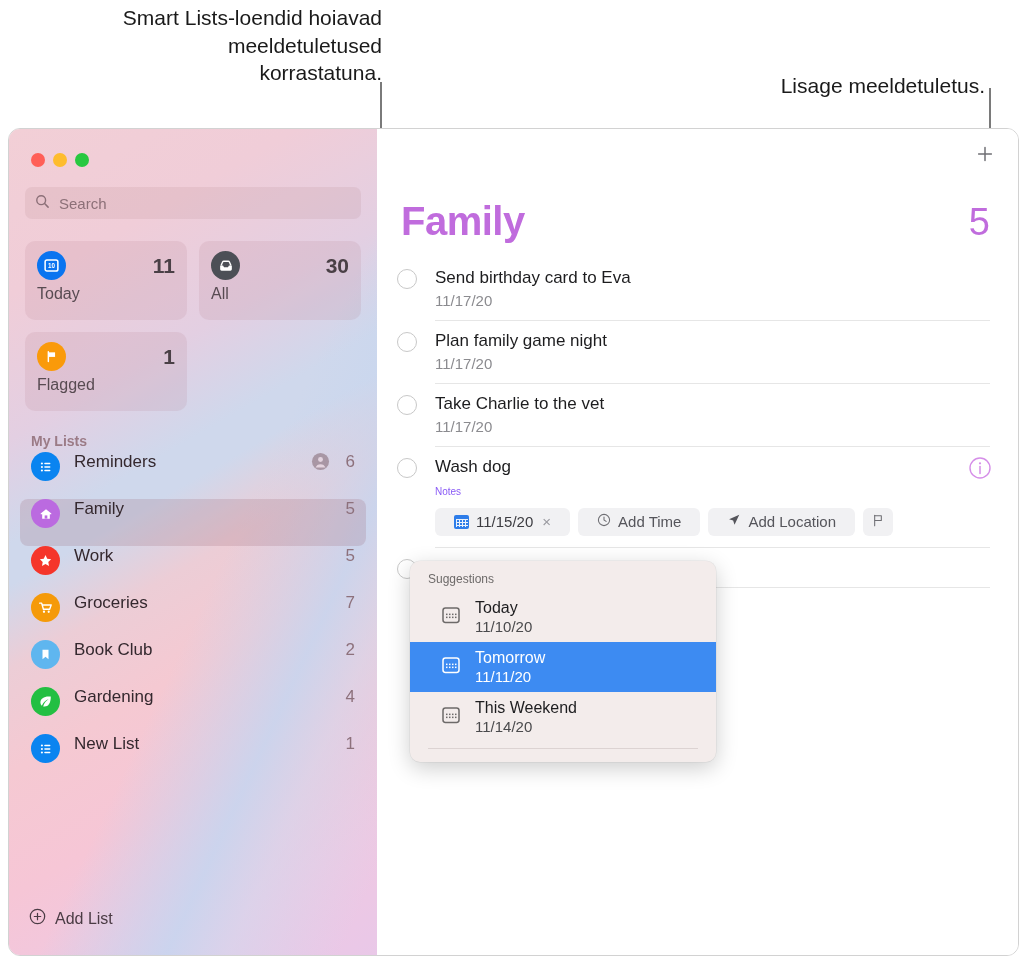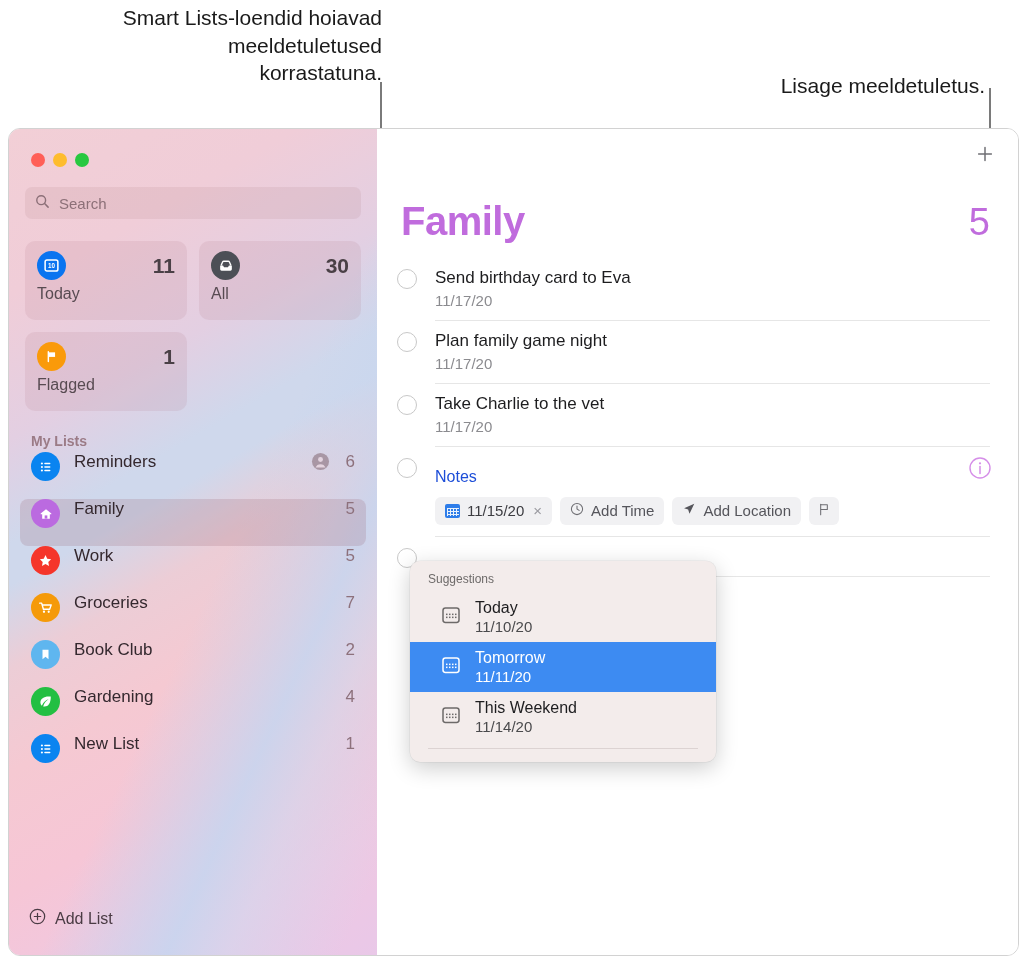--- a/index.html
+++ b/index.html
@@ -137,26 +137,26 @@
   #reminders { margin-top: 14px; }
   .rem-row { display: flex; padding: 0 28px 0 20px; position: relative; }
   .rem-circle {
     width: 20px; height: 20px; border-radius: 50%;
     border: 1.5px solid #c8c8c8; flex: 0 0 20px; margin-top: 11px;
   }
   .rem-body { flex: 1; margin-left: 18px; padding: 9px 0 11px 0; border-bottom: 1px solid #e6e6e6; }
   .rem-row:last-child .rem-body { border-bottom: 1px solid #e6e6e6; }
   .rem-title { font-size: 17px; color: #1d1d1f; line-height: 1.35; }
   .rem-date  { font-size: 15px; color: #8b8b8f; margin-top: 2px; }
-  .rem-notes { font-size: 16px; color: #1d4ed8; margin-top: 12px; }
+  .rem-notes { font-size: 10px; color: #8b5cf6; margin-top: 7px; }
 
   .chips { display: flex; align-items: center; gap: 8px; margin-top: 11px; }
   .chip {
     height: 28px; border-radius: 6px; background: #f1f1f3;
-    display: flex; align-items: center; gap: 7px; padding: 0 10px;
+    display: flex; align-items: center; gap: 7px; padding: 0 19px;
     font-size: 15px; color: #3c3c41;
   }
   .chip.square { padding: 0 8px; }
   .chip .x { color: #9a9aa0; font-size: 15px; margin-left: 2px; }
   .chip .lbl { color: #55555b; }
   .cal-mini {
     width: 15px; height: 14px; border-radius: 2px;
     background: #2e7de9; position: relative; flex: 0 0 15px;
   }
   .cal-mini::before{
@@ -414,20 +414,21 @@
           <div class="rem-circle"></div>
           <div class="rem-body">
             <div class="rem-title">Take Charlie to the vet</div>
             <div class="rem-date">11/17/20</div>
           </div>
         </div>
 
         <div class="rem-row">
           <div class="rem-circle"></div>
           <div class="rem-body">
+            <div class="rem-title">Wash dog</div>
             <div class="rem-notes">Notes</div>
 
             <div class="chips">
               <div class="chip">
                 <span class="cal-mini"></span>
                 <span>11/15/20</span>
                 <span class="x">×</span>
               </div>
 
               <div class="chip">

